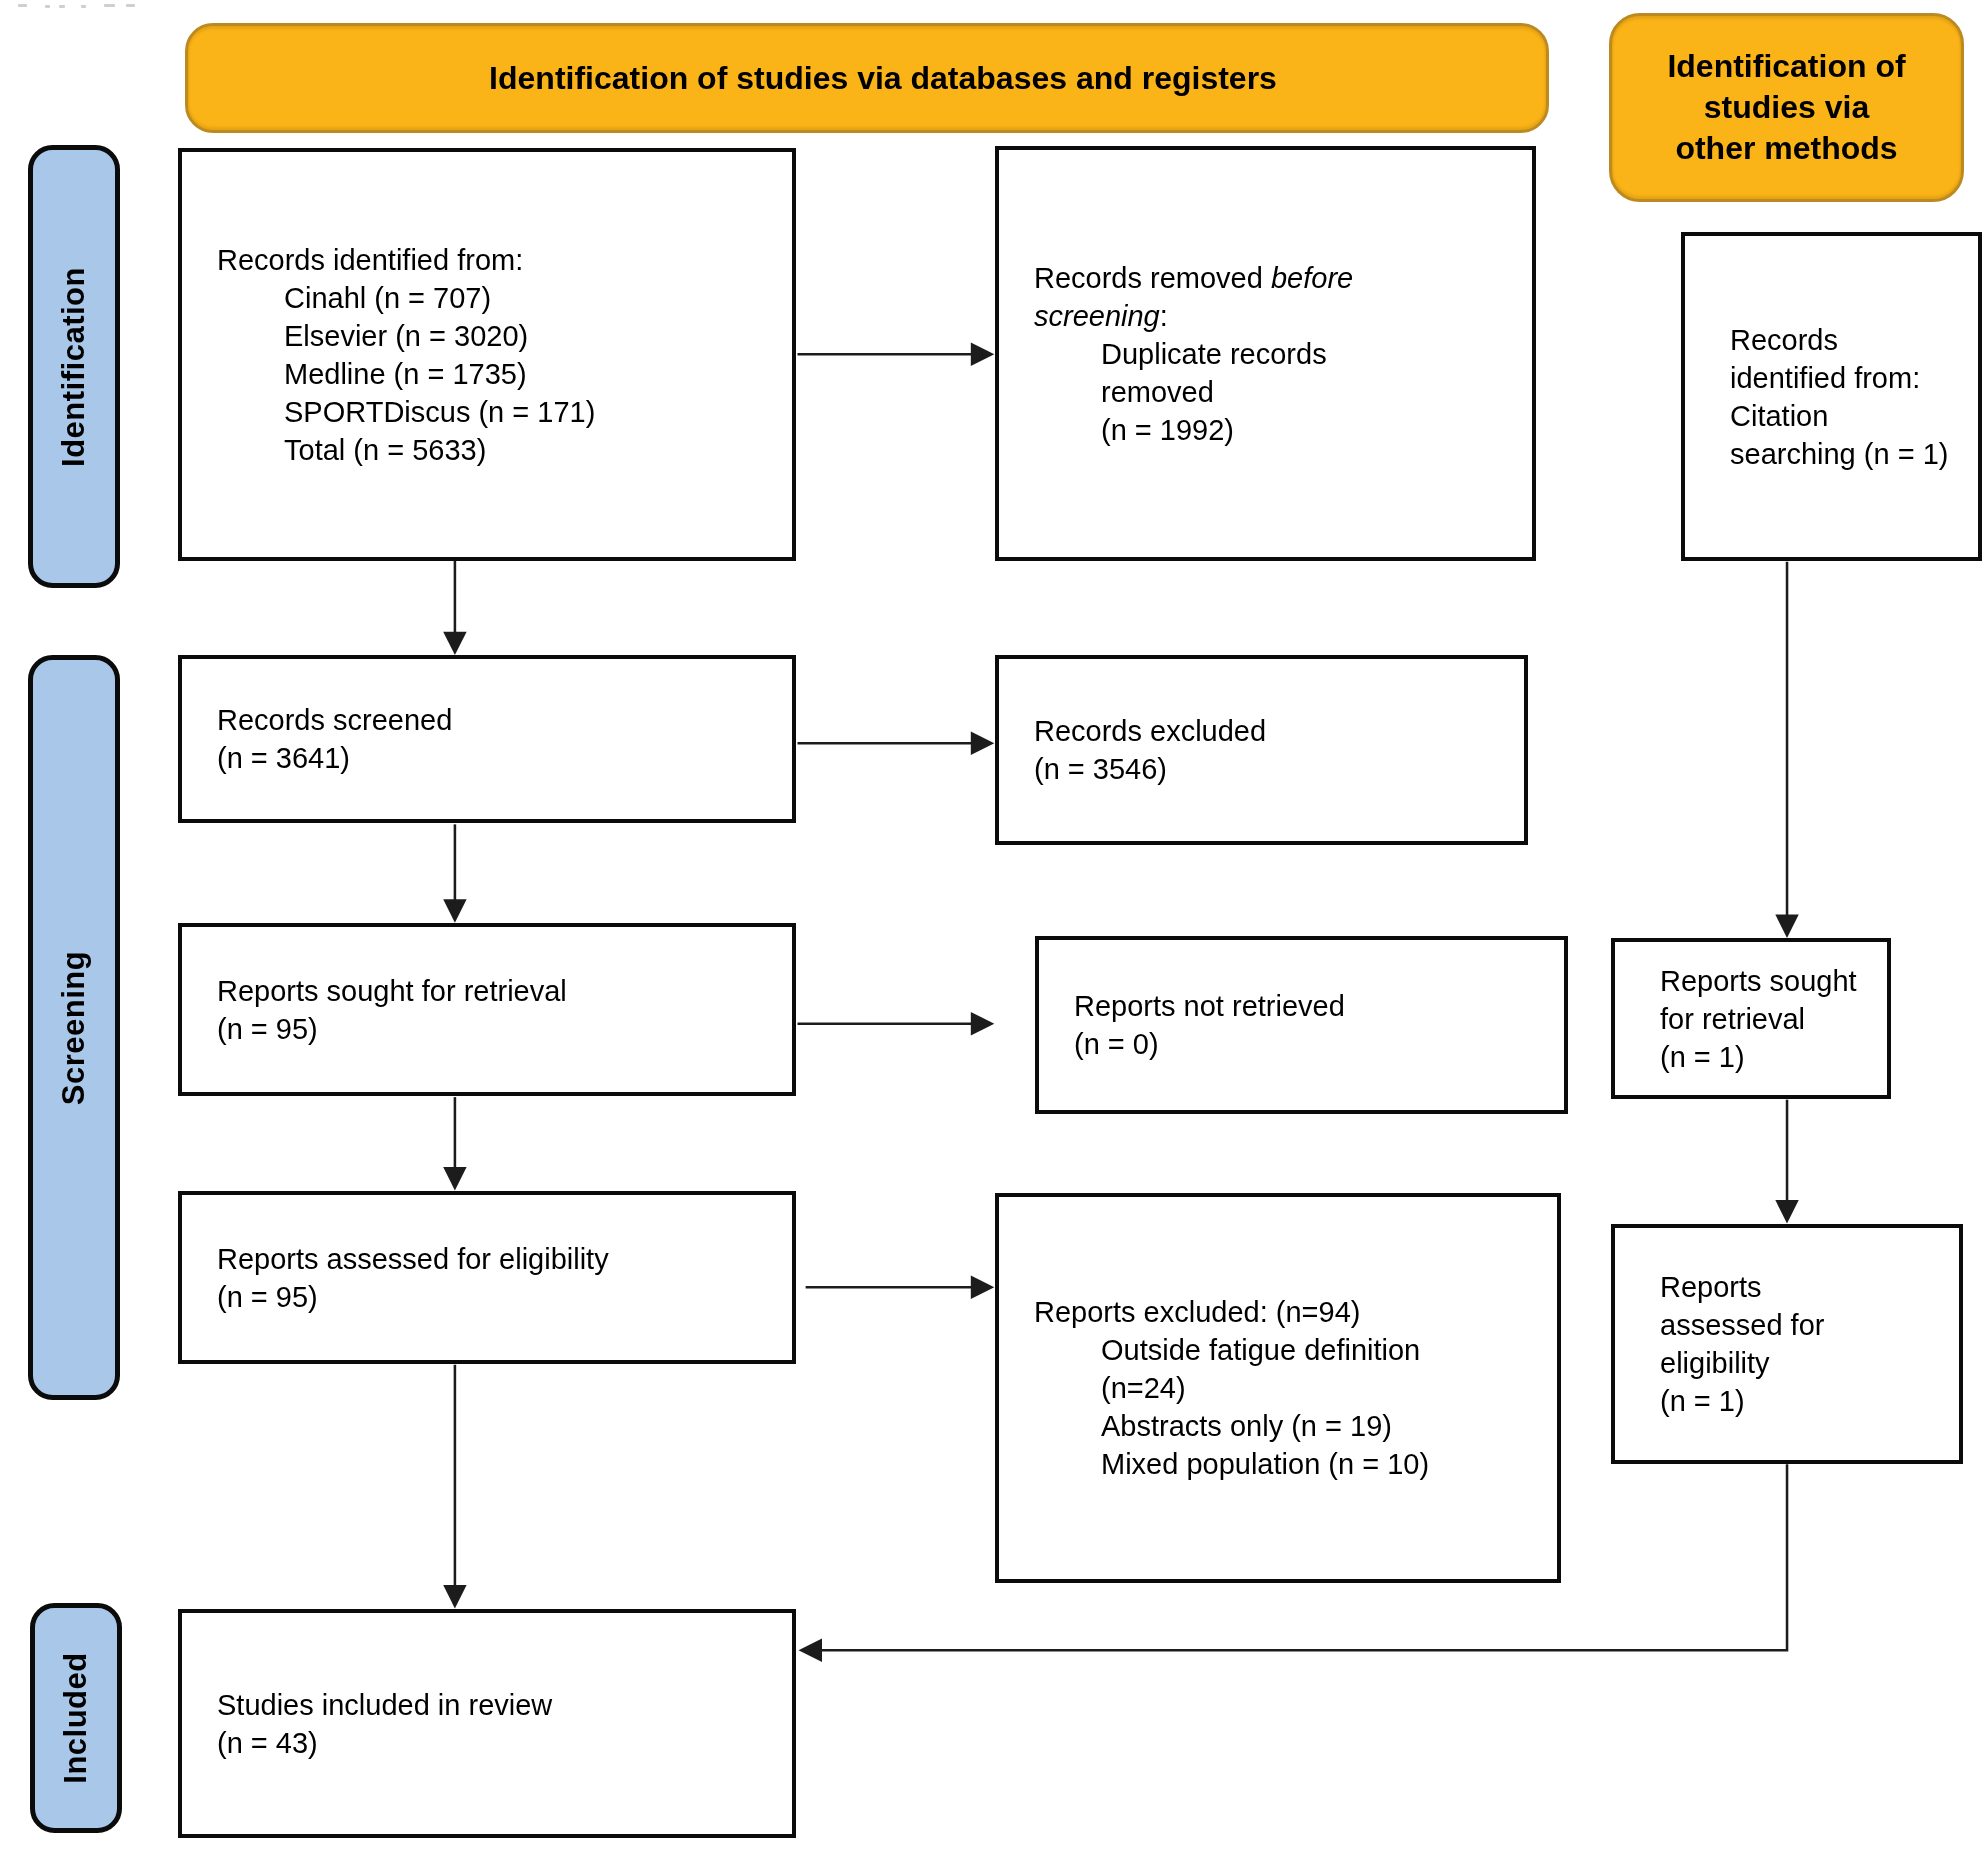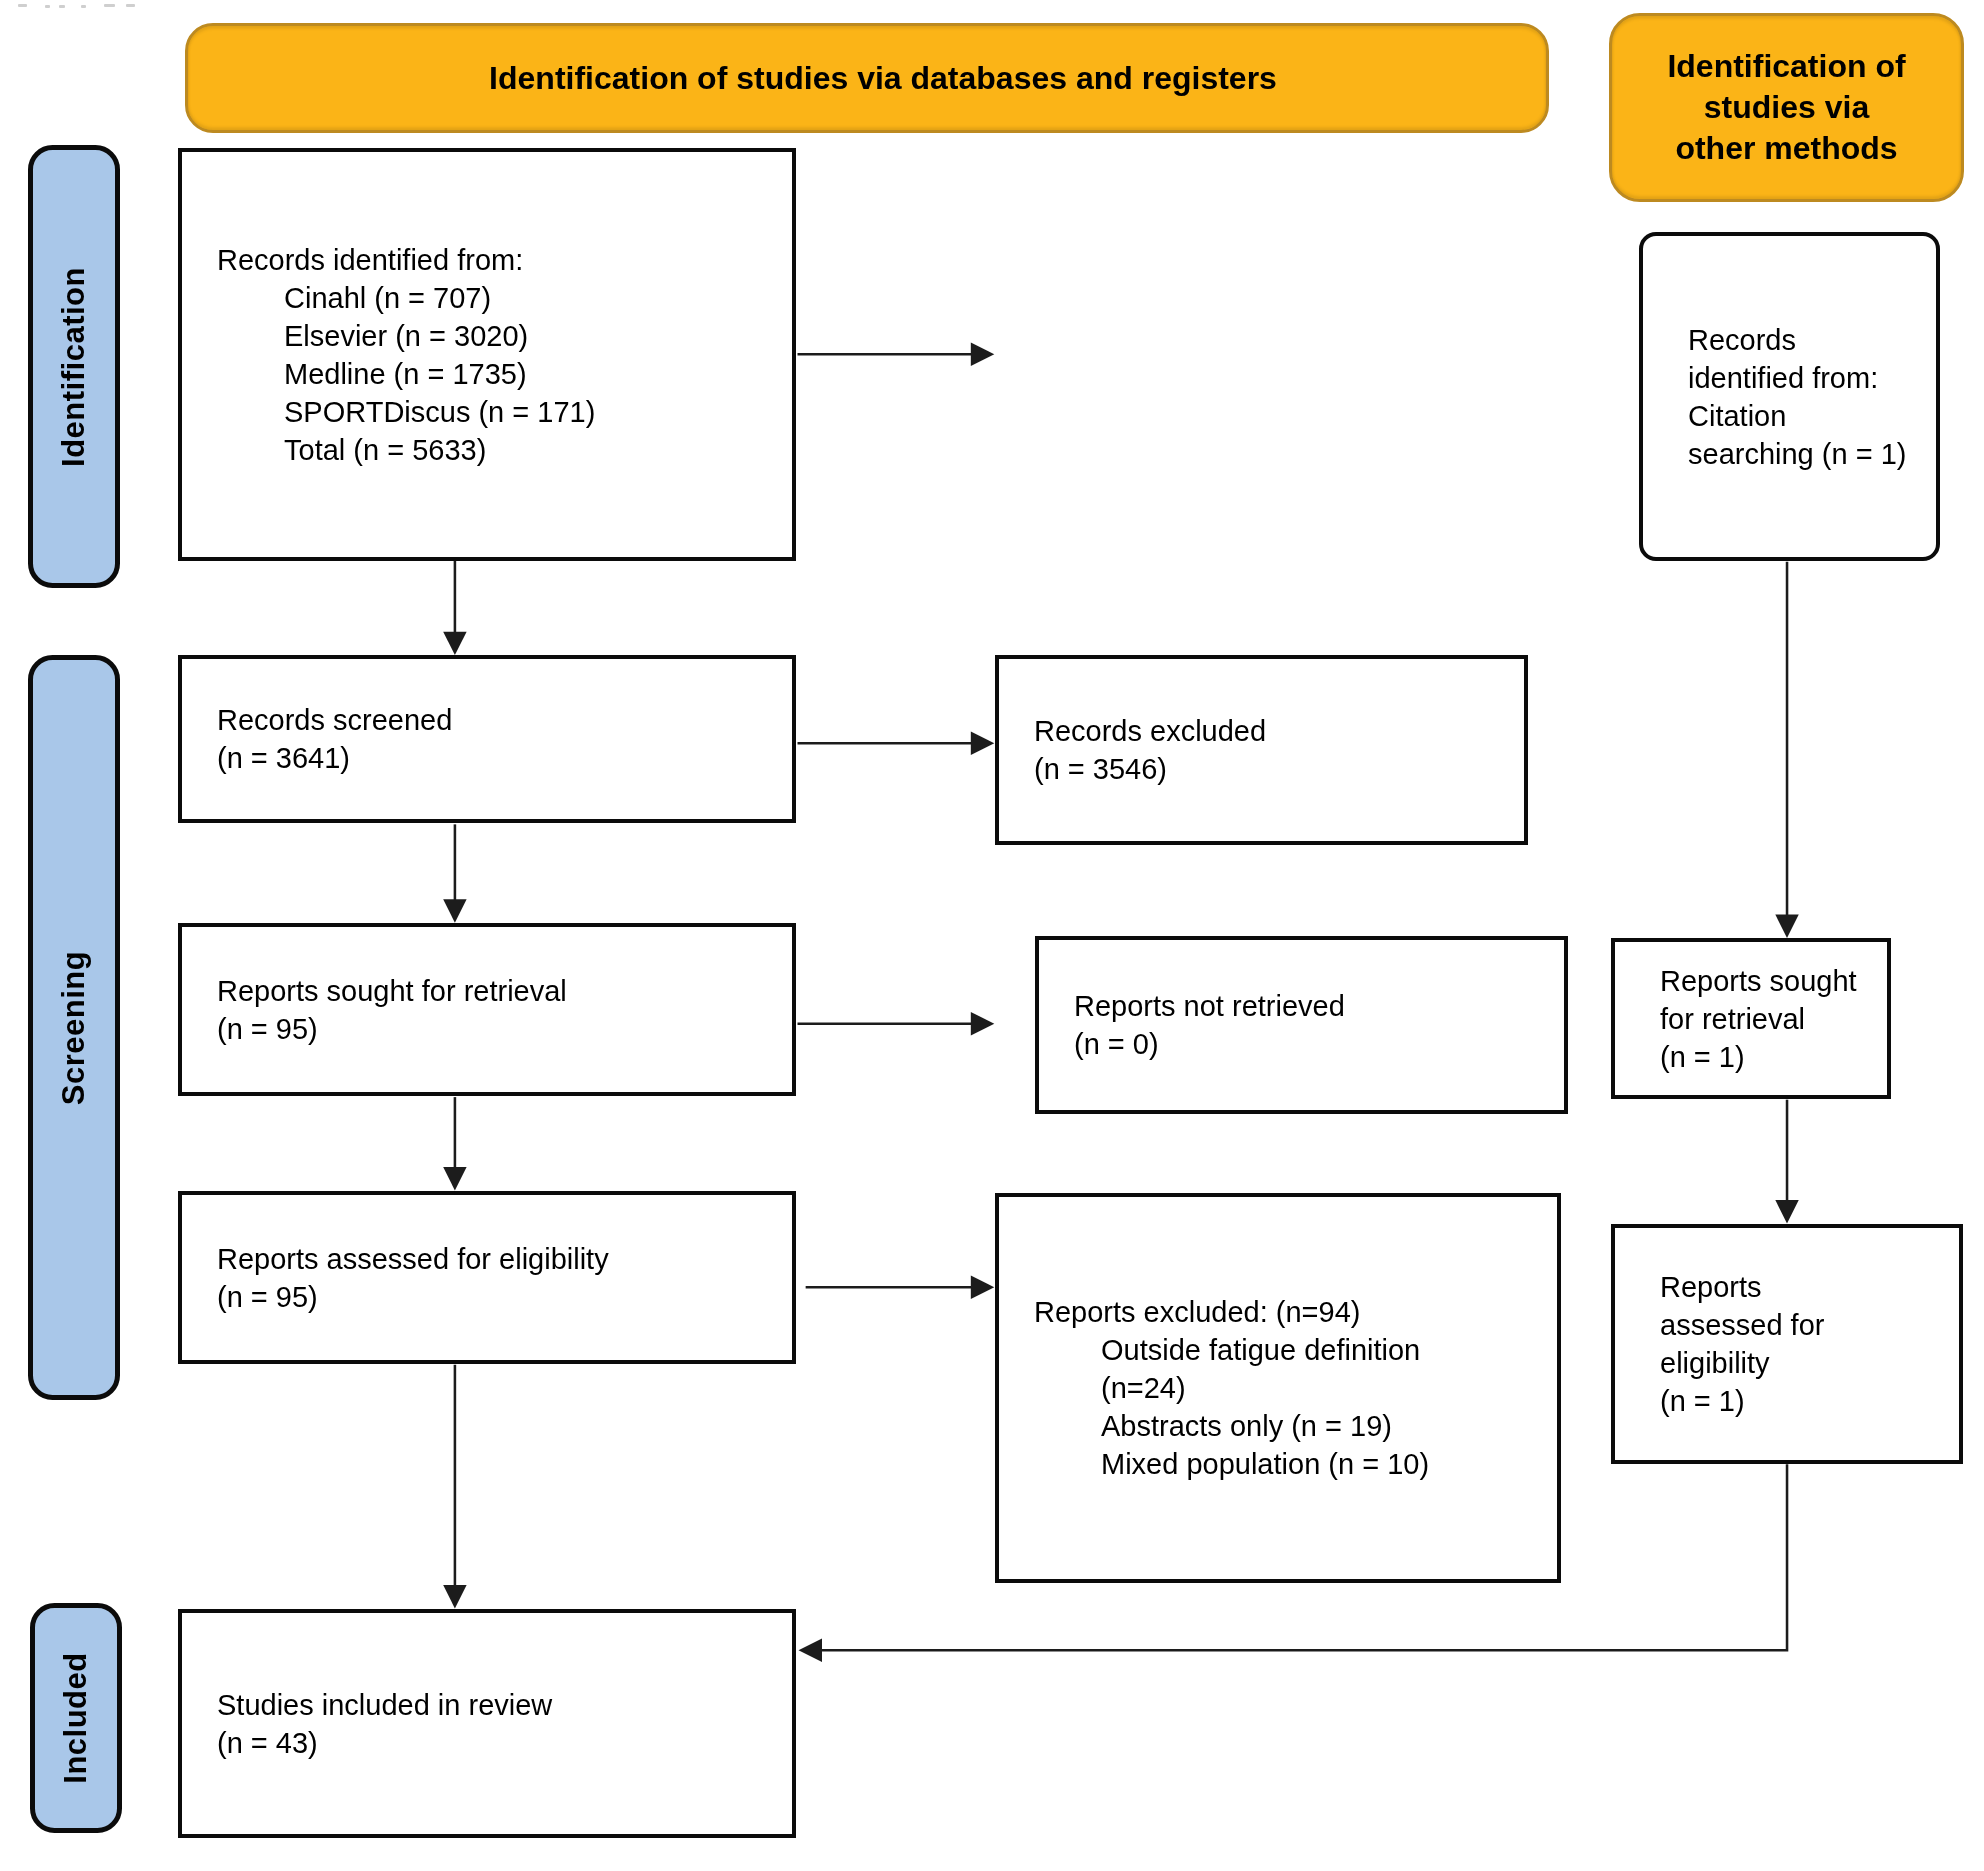--- a/index.html
+++ b/index.html
@@ -91,37 +91,44 @@
     </div>
   <div class="fbox" style="left:178px;top:1191px;width:618px;height:173px;">
       <div class="line"><span>Reports assessed for eligibility</span></div>
       <div class="line"><span>(n = 95)</span></div>
     </div>
   <div class="fbox" style="left:178px;top:1609px;width:618px;height:229px;">
       <div class="line"><span>Studies included in review</span></div>
       <div class="line"><span>(n = 43)</span></div>
     </div>
 
+  <div class="fbox" style="left:995px;top:146px;width:541px;height:415px;">
+      <div class="line"><span>Records removed </span><span class="it">before</span></div>
+      <div class="line"><span class="it">screening</span><span>:</span></div>
+      <div class="line ind"><span>Duplicate records</span></div>
+      <div class="line ind"><span>removed</span></div>
+      <div class="line ind"><span>(n = 1992)</span></div>
+    </div>
   <div class="fbox" style="left:995px;top:655px;width:533px;height:190px;">
       <div class="line"><span>Records excluded</span></div>
       <div class="line"><span>(n = 3546)</span></div>
     </div>
   <div class="fbox" style="left:1035px;top:936px;width:533px;height:178px;">
       <div class="line"><span>Reports not retrieved</span></div>
       <div class="line"><span>(n = 0)</span></div>
     </div>
   <div class="fbox" style="left:995px;top:1193px;width:566px;height:390px;">
       <div class="line"><span>Reports excluded: (n=94)</span></div>
       <div class="line ind"><span>Outside fatigue definition</span></div>
       <div class="line ind"><span>(n=24)</span></div>
       <div class="line ind"><span>Abstracts only (n = 19)</span></div>
       <div class="line ind"><span>Mixed population (n = 10)</span></div>
     </div>
 
-  <div class="fbox col3" style="left:1639px;top:232px;width:301px;height:329px;border-radius:17px;">
+  <div class="fbox col3" style="left:1681px;top:232px;width:301px;height:329px;">
       <div class="line"><span>Records</span></div>
       <div class="line"><span>identified from:</span></div>
       <div class="line"><span>Citation</span></div>
       <div class="line"><span>searching (n = 1)</span></div>
     </div>
   <div class="fbox col3" style="left:1611px;top:938px;width:280px;height:161px;">
       <div class="line"><span>Reports sought</span></div>
       <div class="line"><span>for retrieval</span></div>
       <div class="line"><span>(n = 1)</span></div>
     </div>

